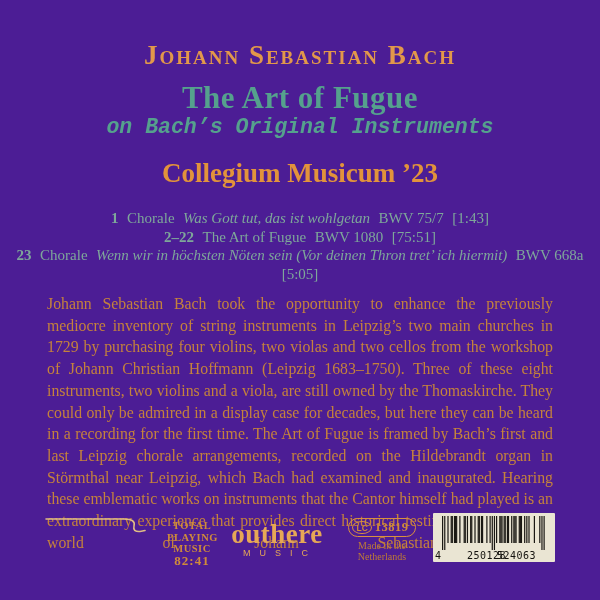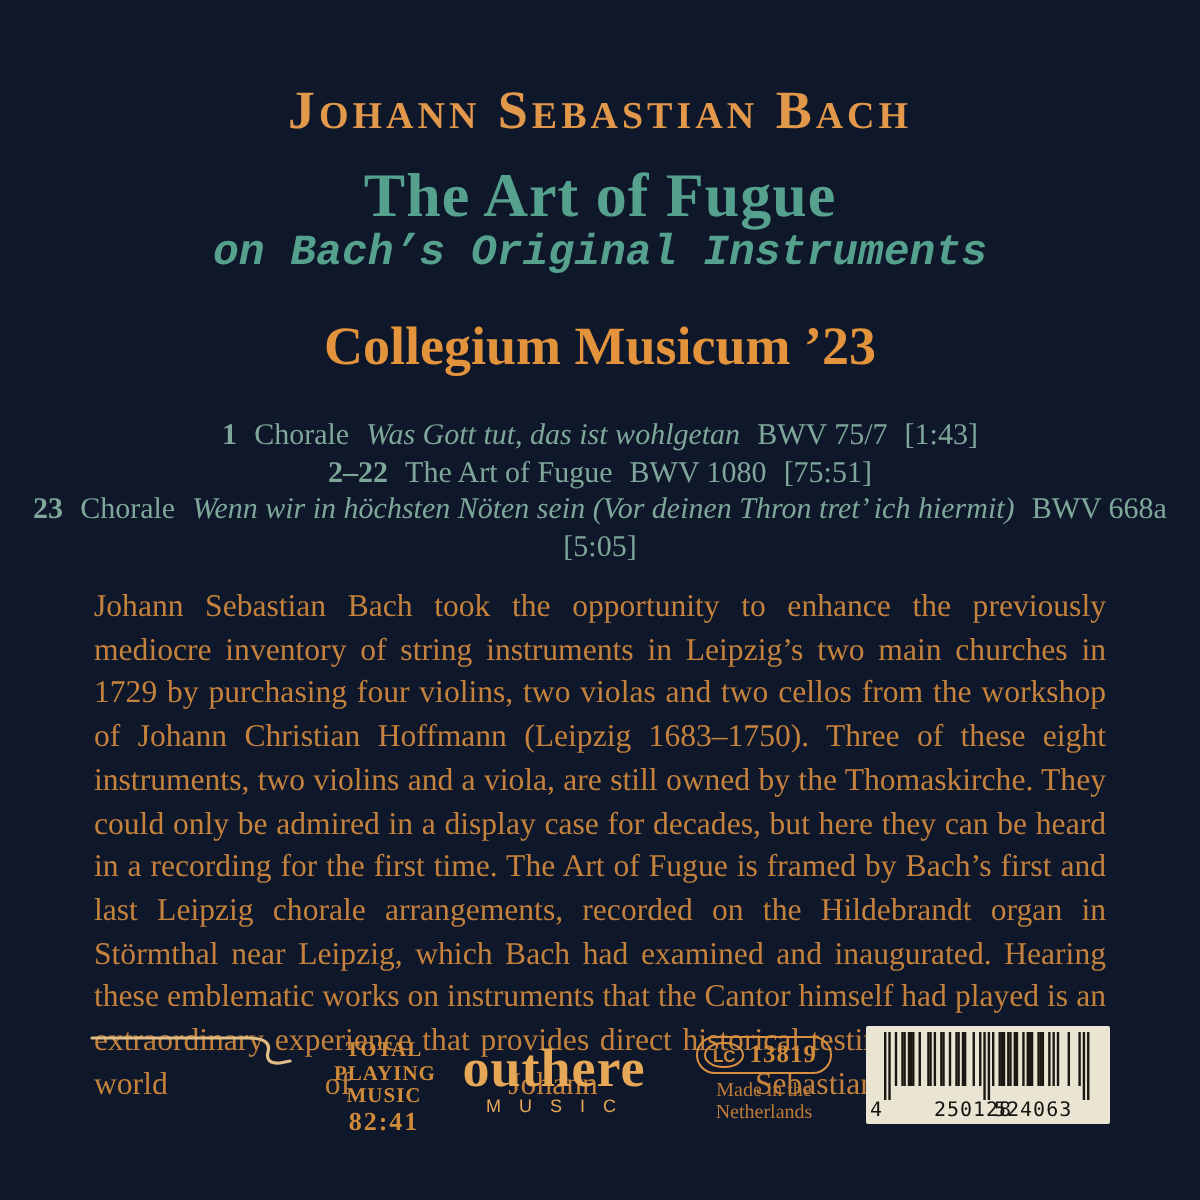--- a/index.html
+++ b/index.html
@@ -1,17 +1,17 @@
 <!DOCTYPE html>
 <html><head>
 <meta charset="utf-8">
 <style>
   html,body{margin:0;padding:0;background:#000;}
   .cover{
-    position:relative;width:600px;height:600px;background:#0f172a;
+    position:relative;width:600px;height:600px;background:#4c1d95;
     font-family:"Liberation Serif",serif;overflow:hidden;
   }
   
   .composer{
     position:absolute;top:40px;left:0;width:100%;text-align:center;
     font-variant:small-caps;font-weight:bold;font-size:27px;letter-spacing:2px;
     color:#e2984a;
   }
   .album-title{
     position:absolute;top:80px;left:0;width:100%;text-align:center;

